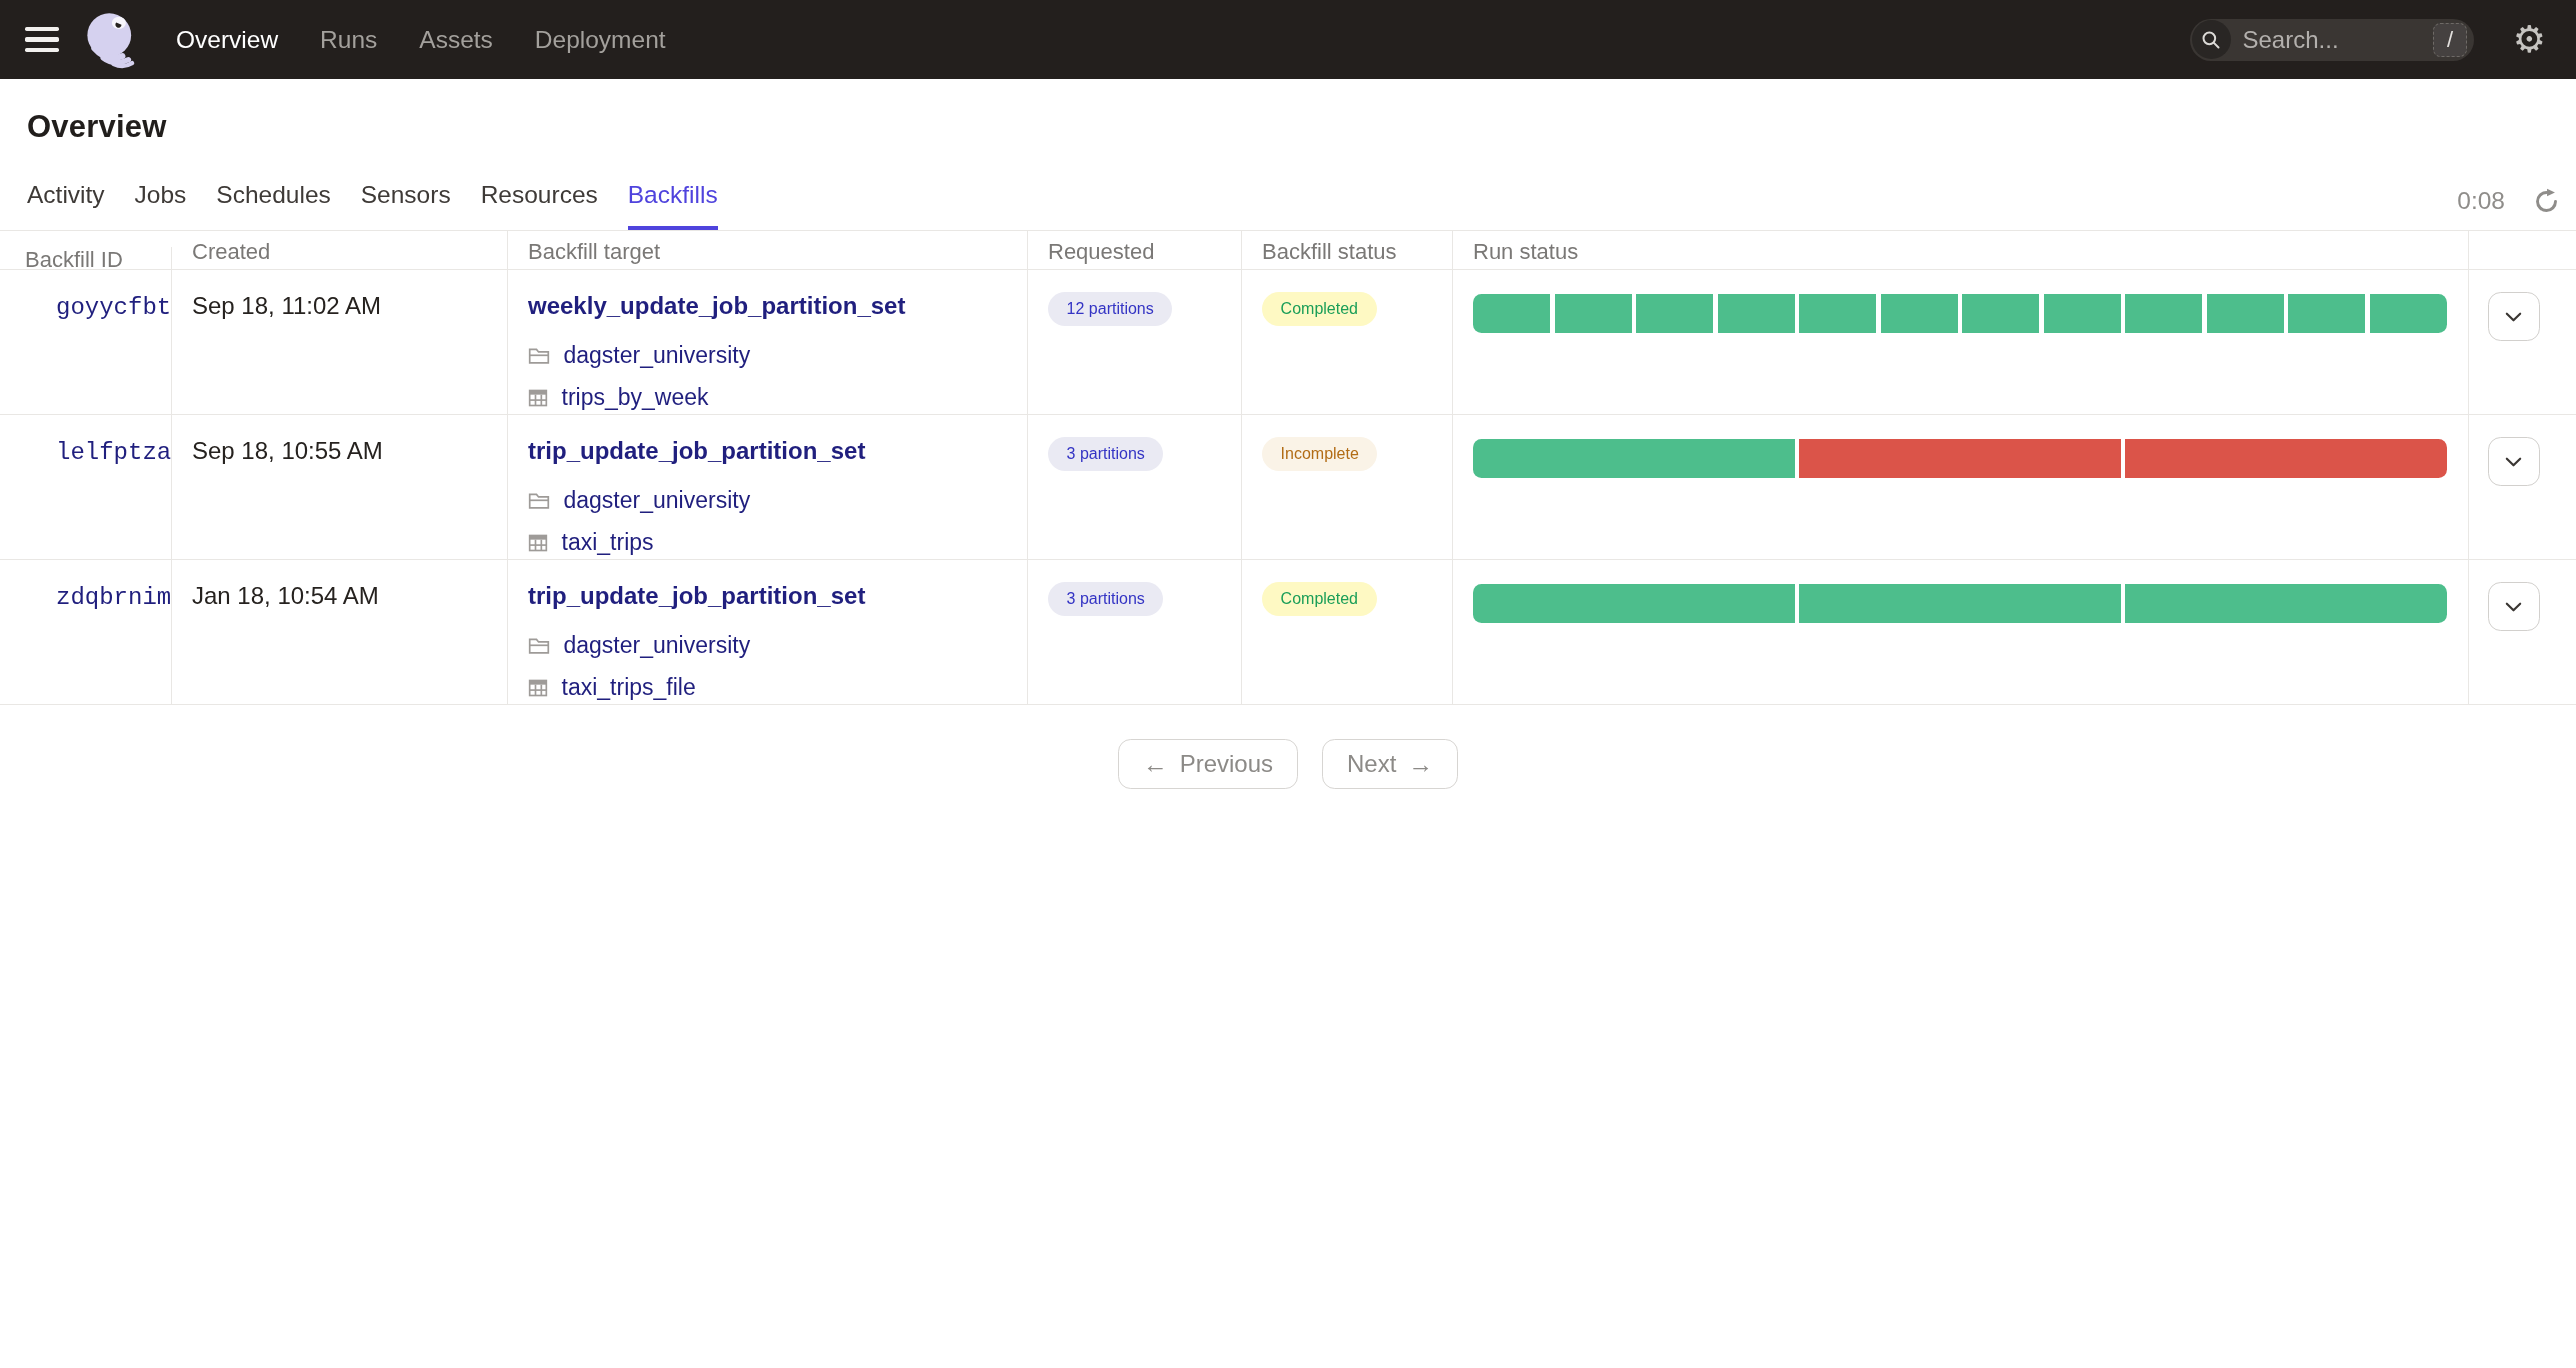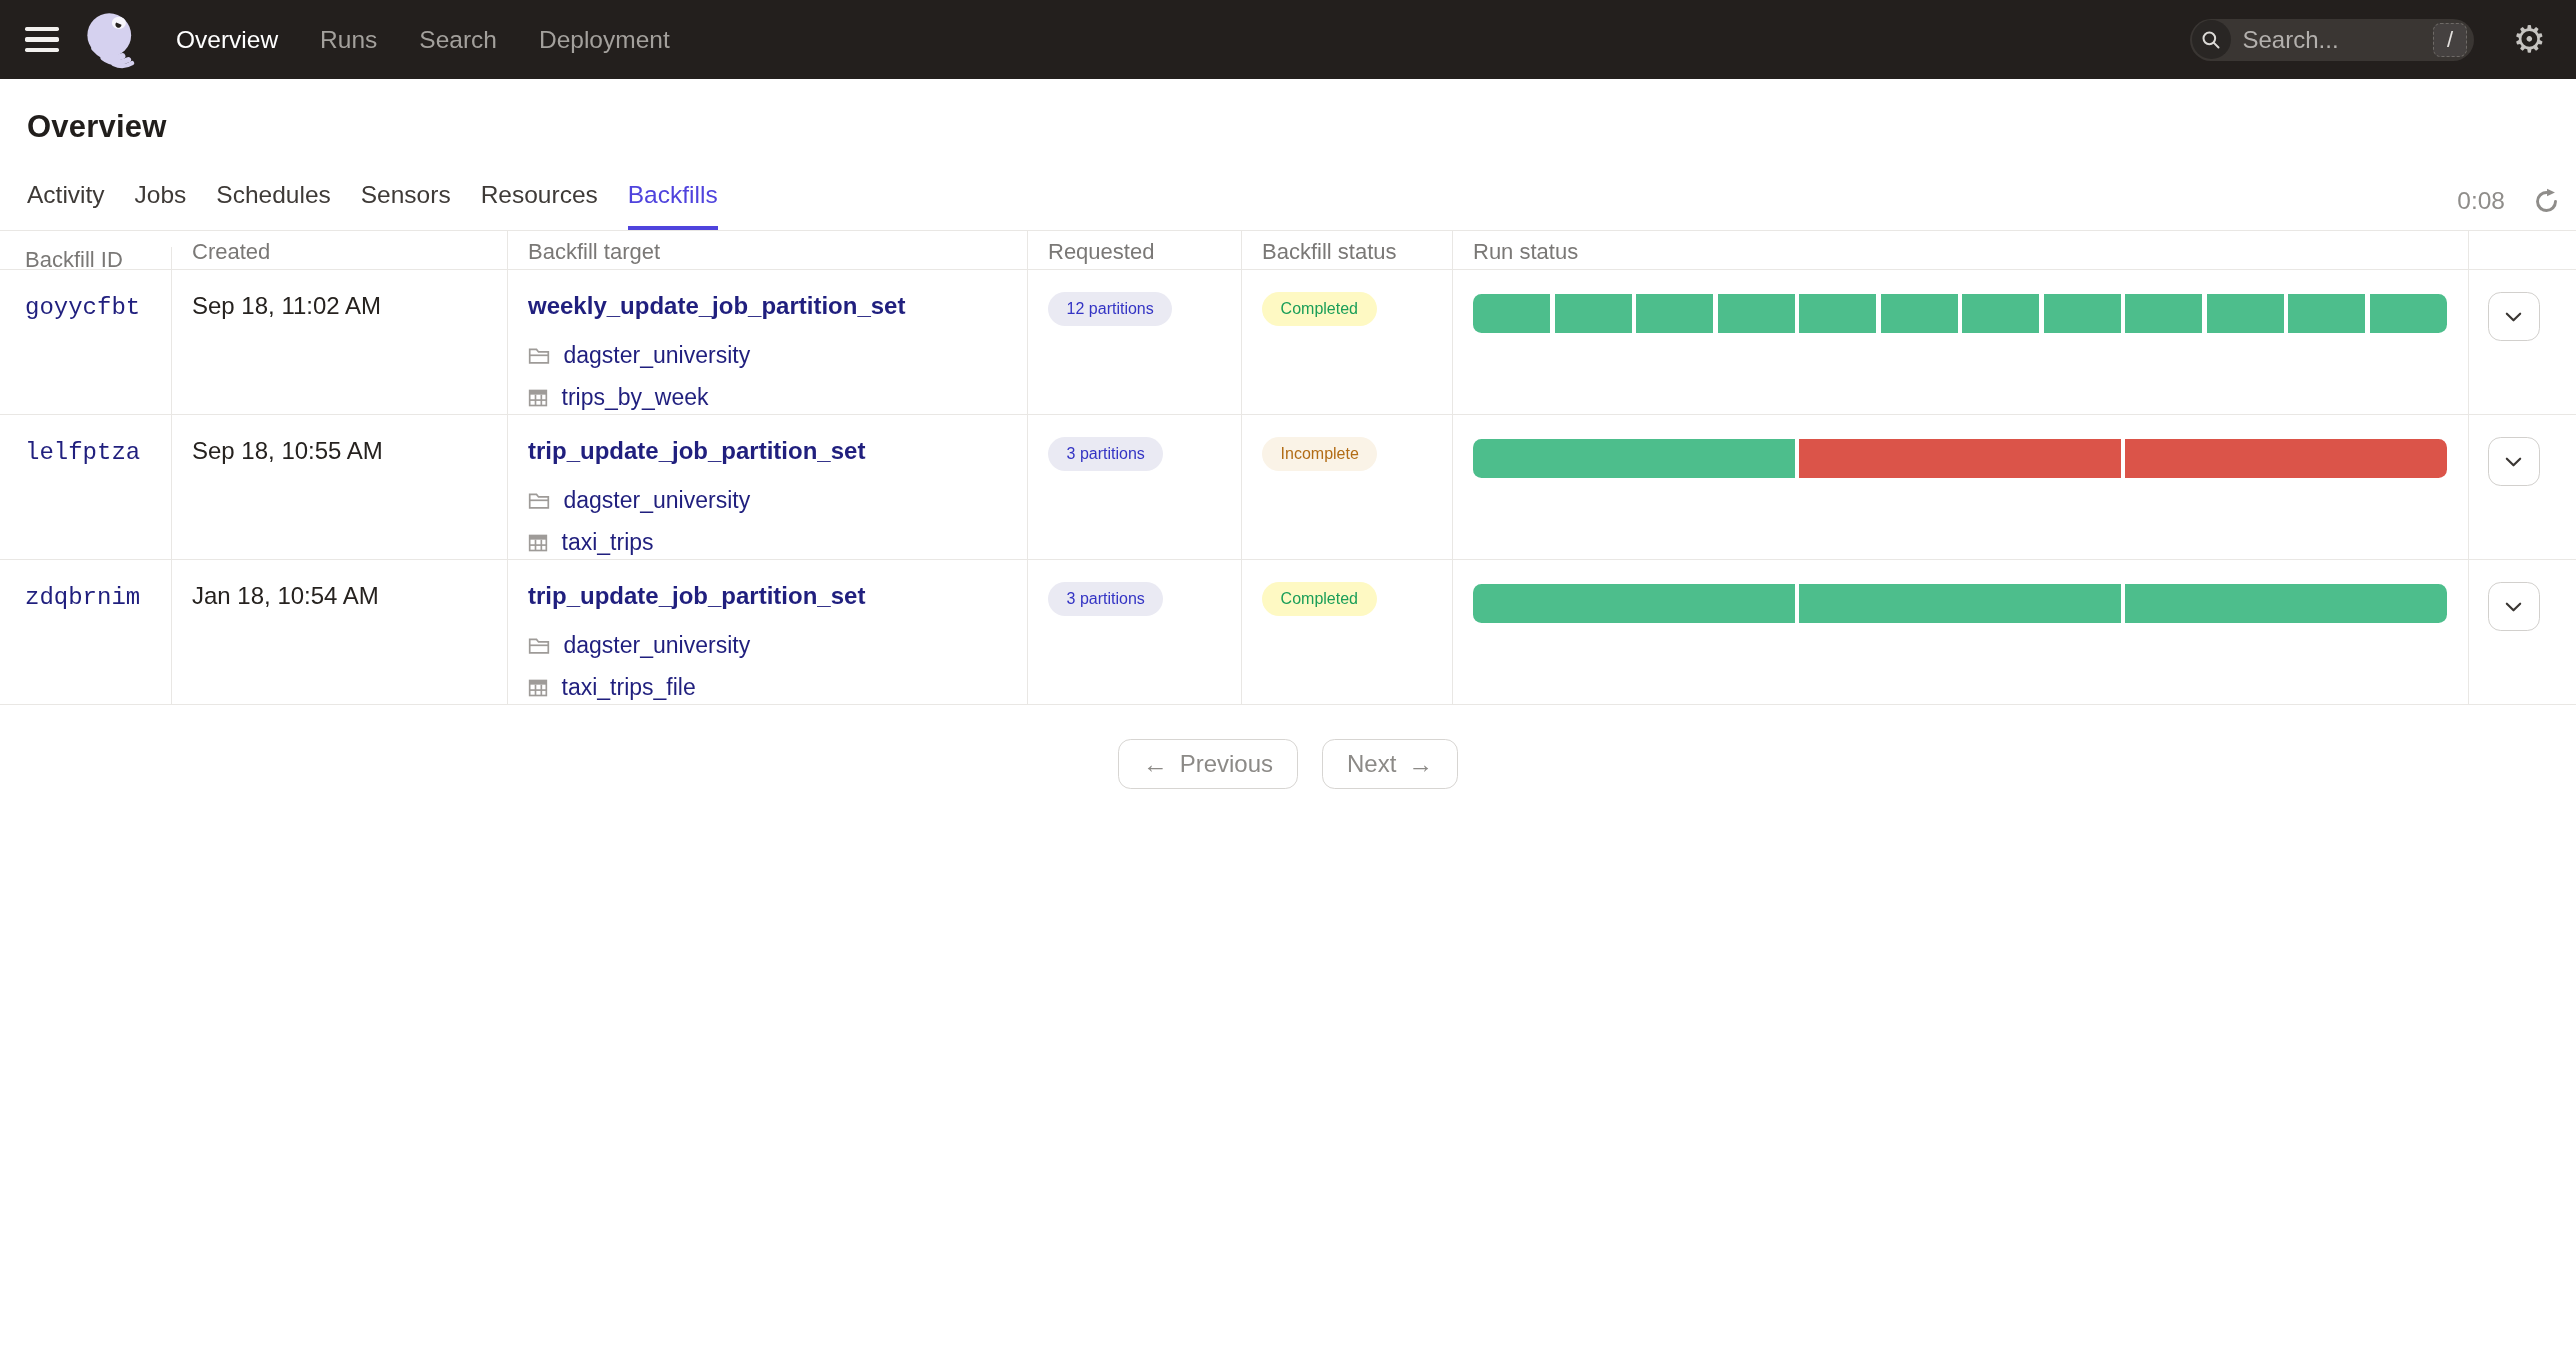--- a/index.html
+++ b/index.html
@@ -33,21 +33,21 @@
   .refresh-wrap { position:absolute; right:16px; bottom:15px; display:flex; align-items:center; gap:28px; color:#8f8d8a; font-size:24.5px; }
 
   
   .grid-row { display:grid; grid-template-columns:172px 336px 520px 214px 211px 1016px 108px; }
   .thead { border-top:0.8px solid #e9e7e4; border-bottom:0.8px solid #e9e7e4; height:40px; }
   .th { font-size:22px; color:#7a7876; display:flex; align-items:center; padding-left:20px; border-right:0.8px solid #e9e7e4; }
   .th:first-child { padding-left:25px;margin-top:16px; }
   .th:last-child, .td:last-child { border-right:none; }
   .trow { height:145px; border-bottom:0.8px solid #e9e7e4; }
   .td { padding:22px 0 0 20px; border-right:0.8px solid #e9e7e4; font-size:24px; }
-  .td:first-child { padding-left:25px; }
+  .td:first-child { padding-left:25px;margin-left:31px; }
   .mono-link { font-family:"Liberation Mono","DejaVu Sans Mono",monospace; font-size:24px; color:#201f7e; text-decoration:none; cursor:pointer; }
   .created { color:#26221f; font-size:24px; }
   .target-title { font-size:24px; font-weight:700; color:#201f7e; text-decoration:none; cursor:pointer; display:inline-block; }
   .target-sub { display:flex; align-items:center; gap:13.5px; margin-top:22px; }
   .target-sub a { font-size:23px; color:#201f7e; text-decoration:none; cursor:pointer; }
   .badge { display:inline-block; font-size:16px; padding:7.6px 18.6px; border-radius:22px; white-space:nowrap; }
   .badge.requested { background:#eaeaf3; color:#3434c4; }
   .badge.success { background:#fef9c3; color:#1a9e58; }
   .badge.warning { background:#faf3e7; color:#b26c15; }
   .runbar { width:974px; height:39px; margin-top:1.7px; border-radius:8.5px; overflow:hidden; display:flex; gap:4.2px; }
@@ -77,21 +77,21 @@
     <ellipse cx="41" cy="13" rx="8" ry="7" fill="#f7f5fc"></ellipse>
     <path d="M44 15a3.5 3.5 0 1 1-6 -2.5z" fill="#26221f"></path>
     <path d="M13 42 Q27 58 45 51" stroke="#d5d1ef" stroke-width="7" fill="none" stroke-linecap="round"></path>
     <path d="M23 53 Q36 63 52 55" stroke="#d5d1ef" stroke-width="6" fill="none" stroke-linecap="round"></path>
     <path d="M35 60 Q46 65 56 59" stroke="#d5d1ef" stroke-width="5" fill="none" stroke-linecap="round"></path>
   </svg>
 
   <nav class="nav">
     <a class="active">Overview</a>
     <a>Runs</a>
-    <a>Search</a>
+    <a>Assets</a>
     <a>Deployment</a>
   </nav>
 
   <div class="topbar-spacer"></div>
 
   <div class="search">
     <div class="search-circle">
       <svg width="20" height="20" viewBox="0 0 24 24">
         <circle cx="10" cy="10" r="7" stroke="#dcdad7" stroke-width="2.4" fill="none"></circle>
         <line x1="15.2" y1="15.2" x2="21" y2="21" stroke="#dcdad7" stroke-width="2.4" stroke-linecap="round"></line>

